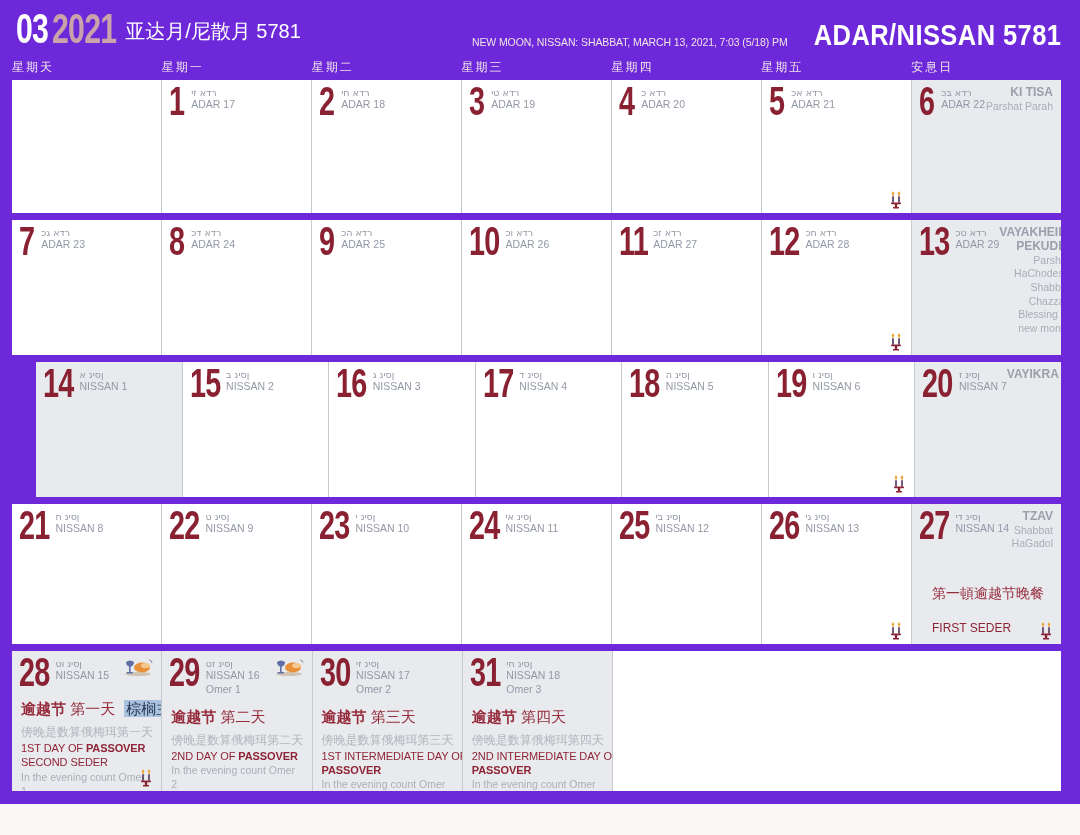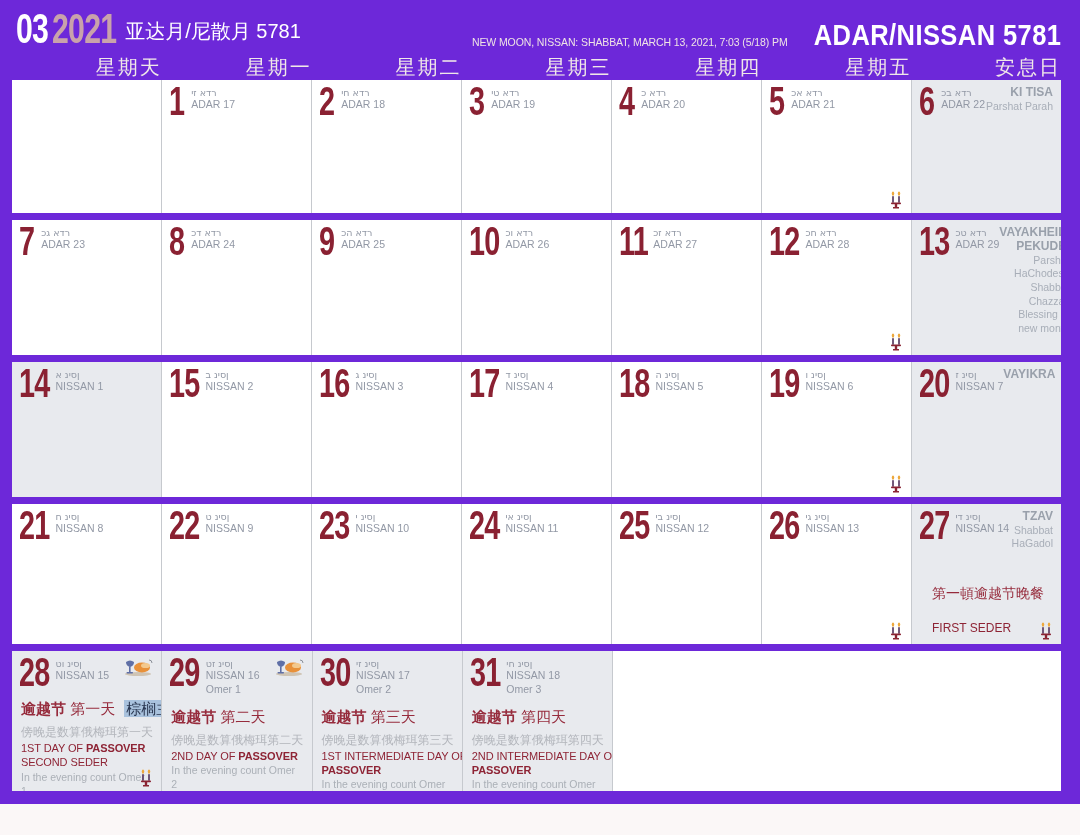--- a/index.html
+++ b/index.html
@@ -11,29 +11,29 @@
   .mnum,.myear{display:inline-block;font-weight:700;font-size:42px;line-height:0.9;transform:scaleX(.72);transform-origin:0 100%;letter-spacing:-1px;}
   .mnum{color:#ffffff;margin-right:-9px;}
   .myear{color:#c9a2ab;margin-right:-20px;}
   .mcn{font-size:20px;color:#ffffff;margin-left:4px;padding-bottom:3px;}
   .right{margin-left:auto;display:flex;align-items:flex-end;}
   .newmoon{font-size:10.5px;color:#efe3e5;letter-spacing:-0.1px;white-space:nowrap;}
   .men{display:inline-block;font-weight:700;font-size:30px;line-height:0.9;color:#ffffff;transform:scaleX(.85);transform-origin:100% 100%;margin-left:-18px;letter-spacing:0.5px;white-space:nowrap;}
 
   
   .dowrow{display:flex;margin:0 19px 0 12px;height:25px;align-items:center;}
-  .dow{flex:1 1 0;text-align:right;font-size:20px;color:#f0e7e8;letter-spacing:2px;}
+  .dow{flex:1 1 0;text-align:left;font-size:12px;color:#f0e7e8;letter-spacing:2px;}
 
   
   .grid{margin:0 19px 0 12px;}
   .week-row{display:flex;margin-bottom:7px;}
   .week-row:last-child{margin-bottom:0;}
   .week-row:nth-child(1){height:133px;}
   .week-row:nth-child(2){height:135px;}
-  .week-row:nth-child(3){height:135px;}
+  .week-row:nth-child(3){height:135px;margin-left:24px;}
   .week-row:nth-child(4){height:140px;}
   .week-row:nth-child(5){height:140px;}
   .cell{flex:1 1 0;background:#ffffff;border-right:1px solid #c6c9ce;position:relative;display:flex;flex-direction:column;overflow:hidden;box-sizing:border-box;}
   .cell:last-child{border-right:none;}
   .cell.gray{background:#e8eaee;}
   .cell.span3{flex:3 3 0;}
 
   .cell-top{display:flex;align-items:flex-start;padding:5px 8px 0 7px;}
   .daynum{font-size:40px;font-weight:700;color:#8a2132;line-height:32px;display:inline-block;transform:scaleX(.72);transform-origin:0 60%;letter-spacing:-1px;}
   .daynum.n1{margin-right:-4px;}

